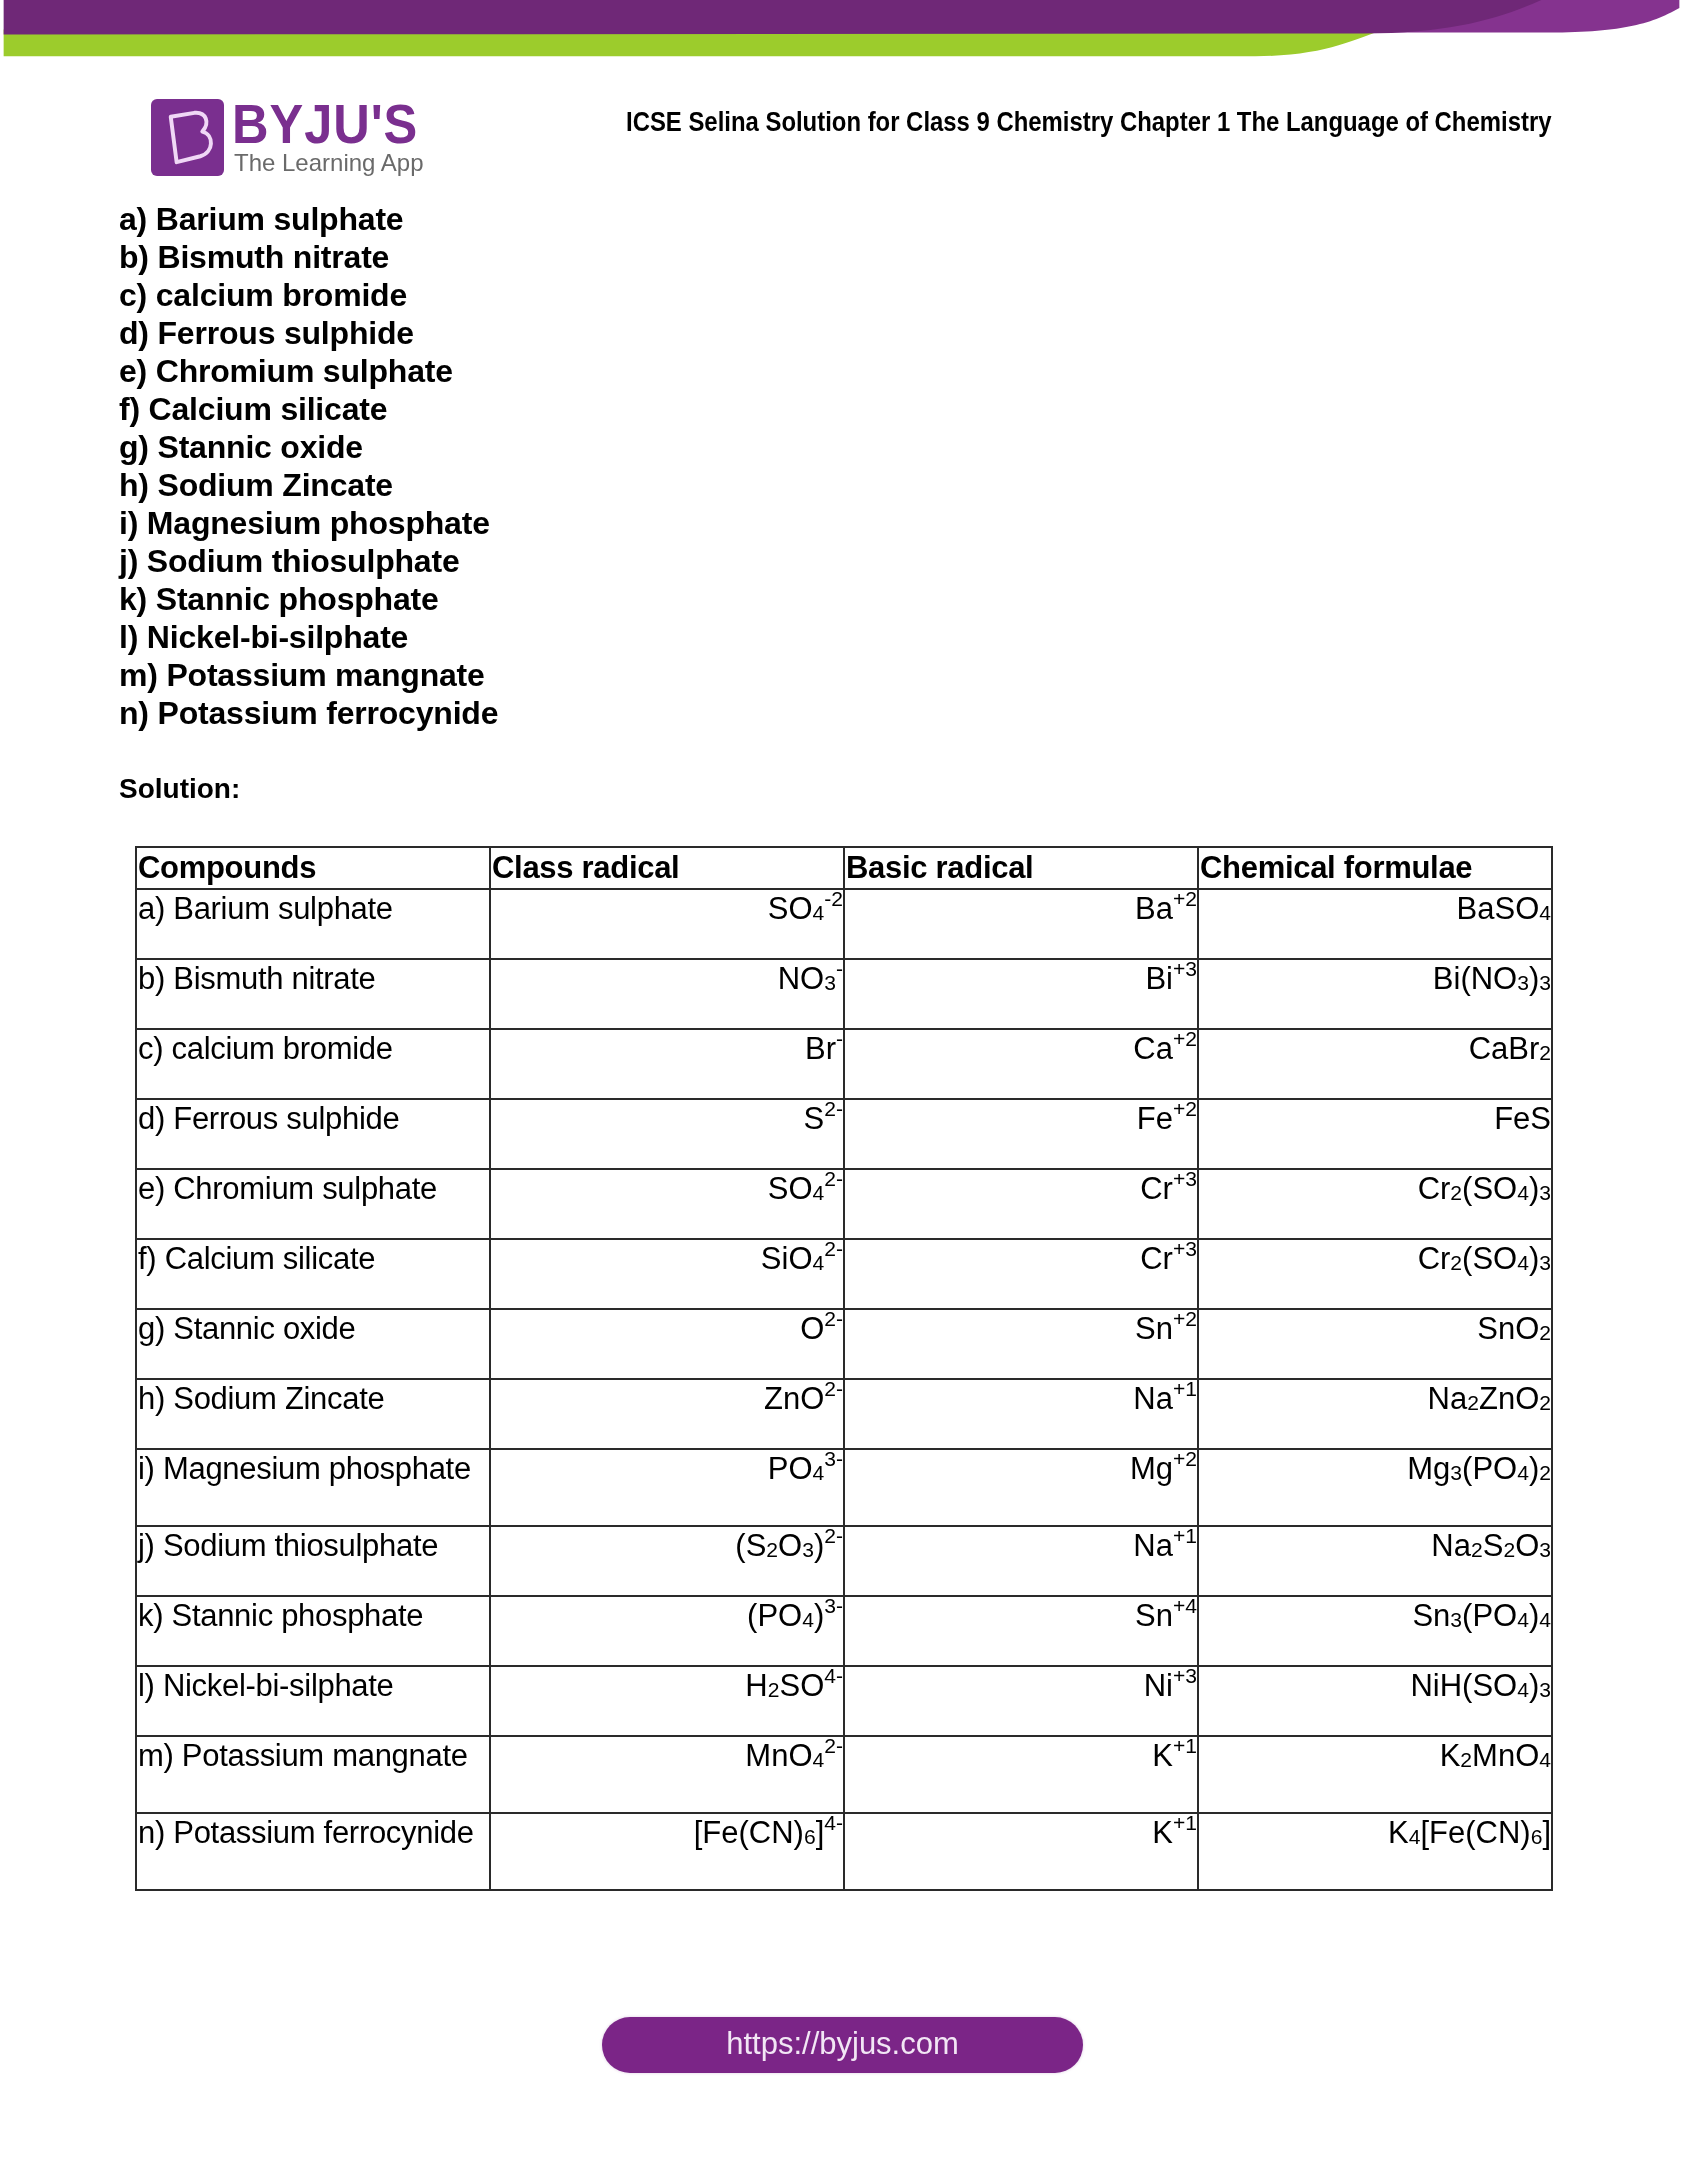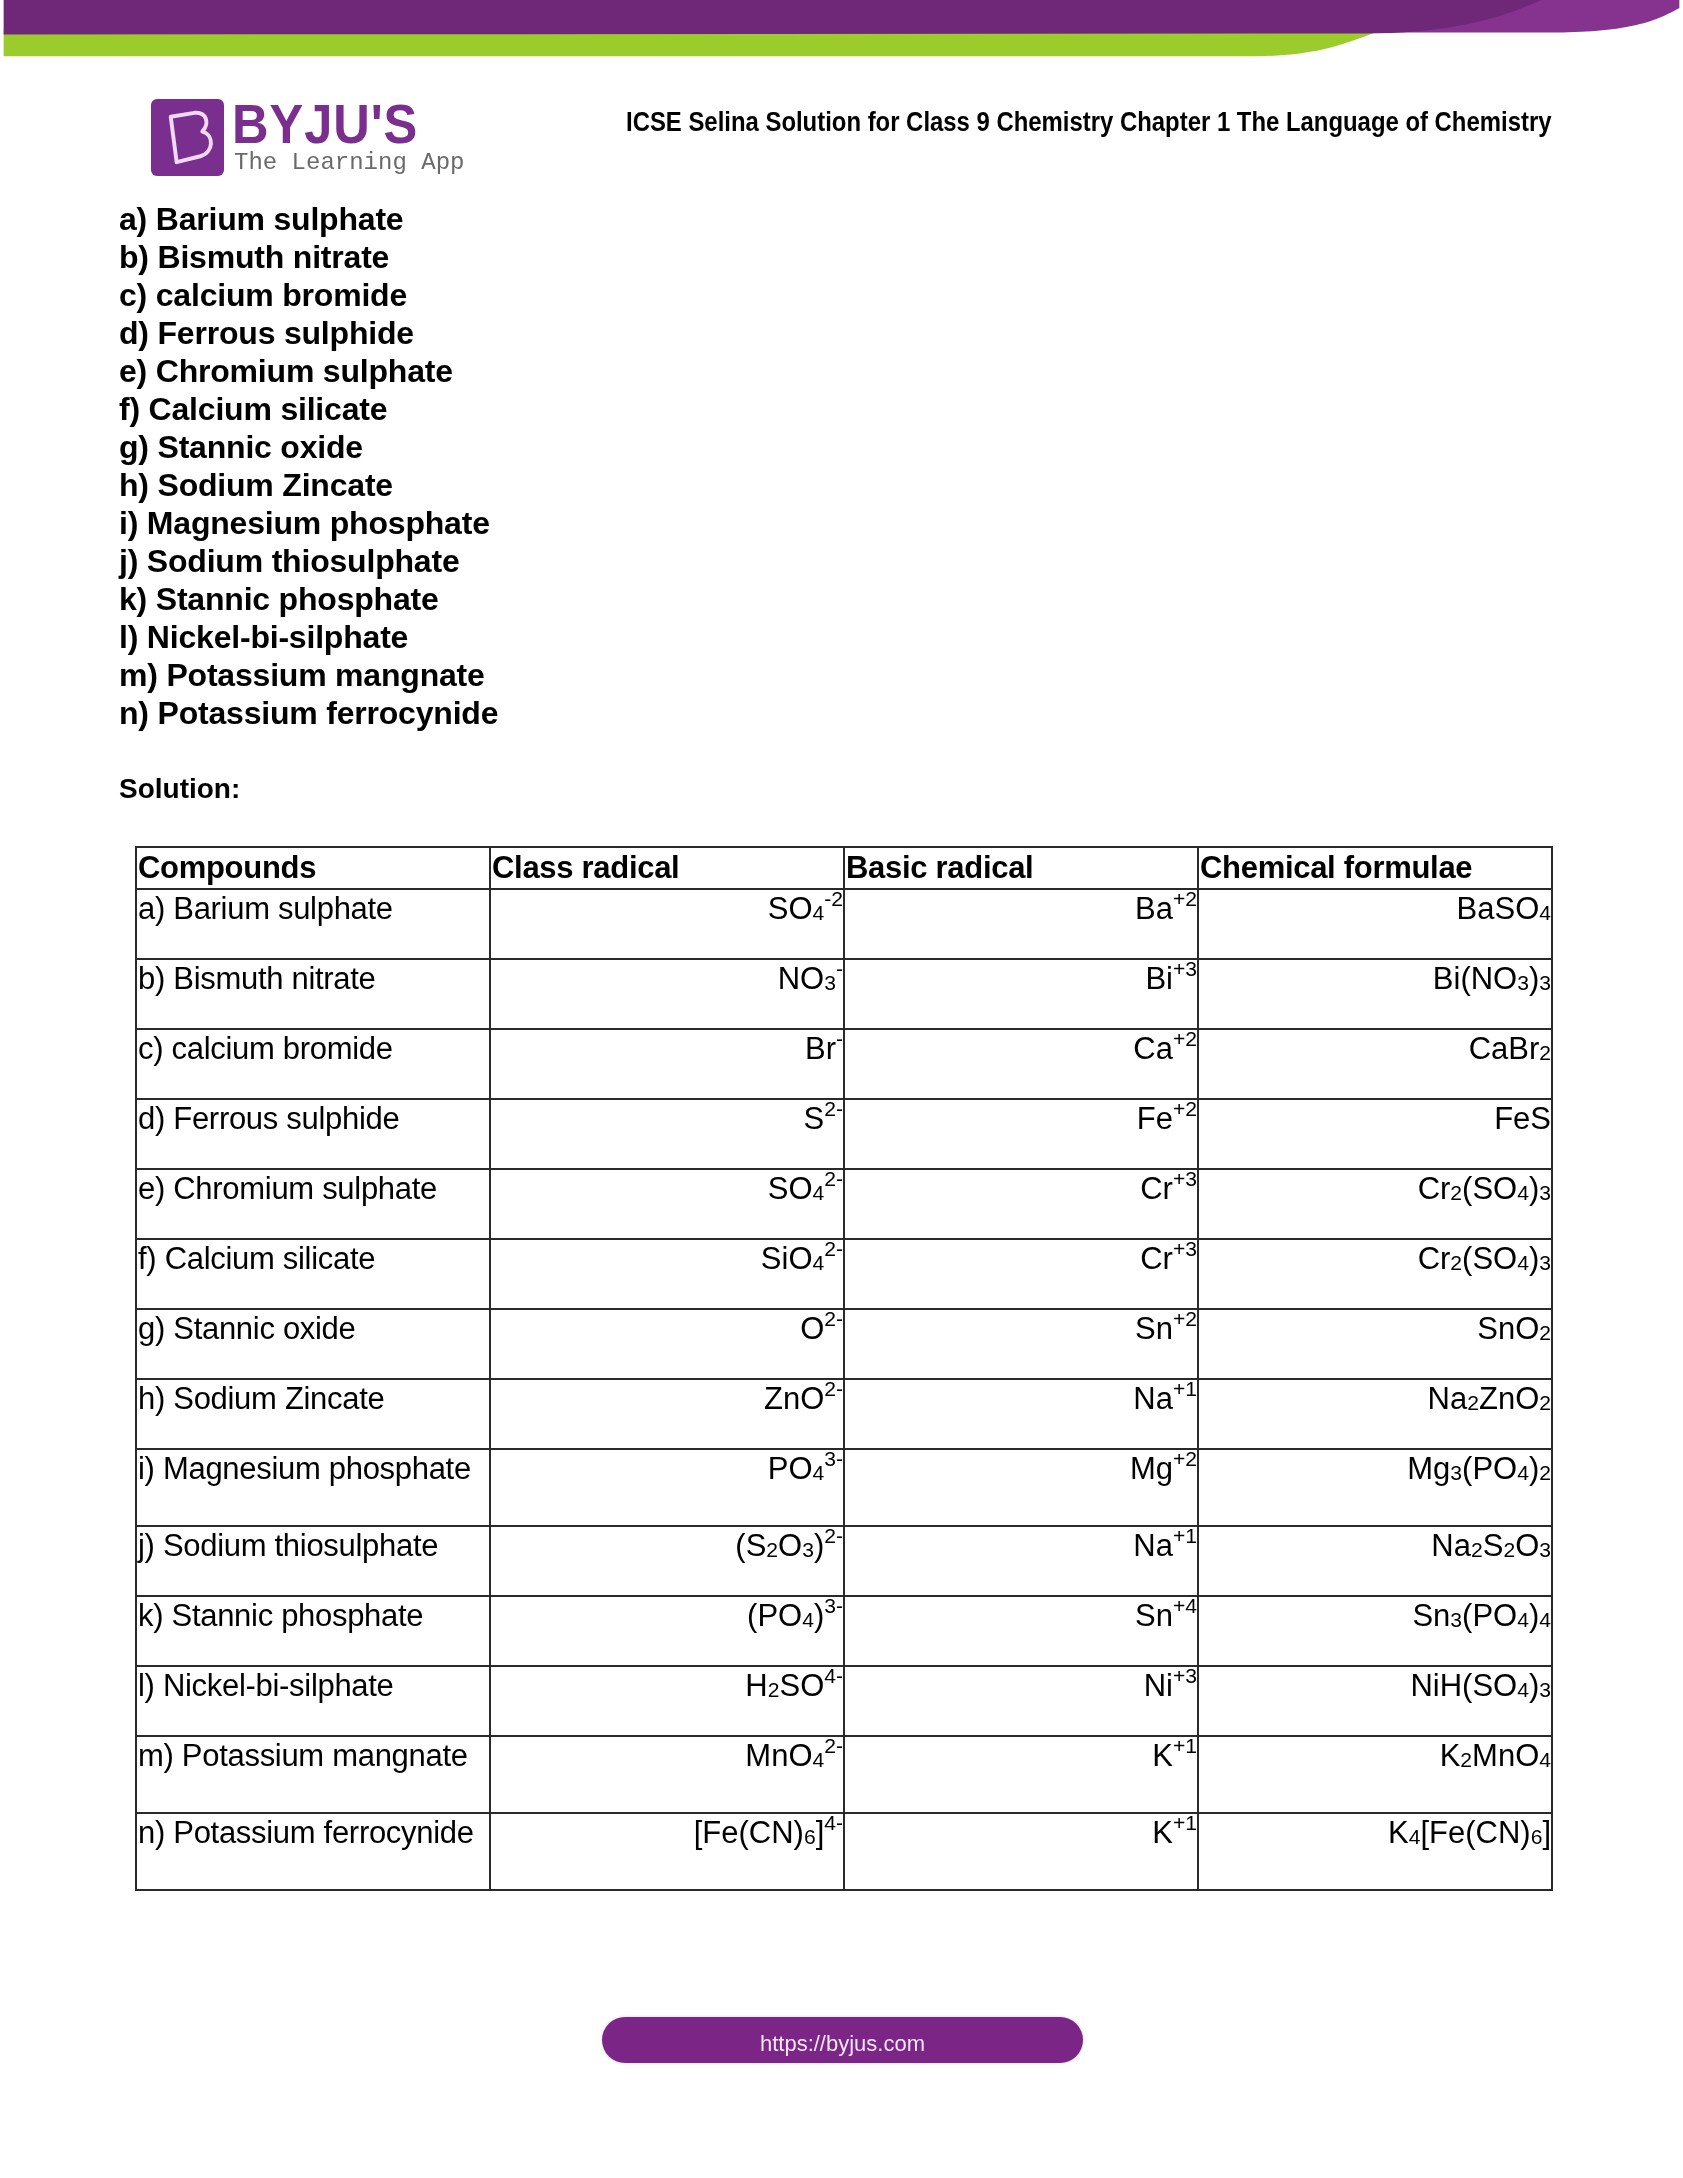--- a/index.html
+++ b/index.html
@@ -4,41 +4,41 @@
 <style>
   html, body { margin: 0; padding: 0; background: #ffffff; }
   body { width: 1683px; height: 2178px; position: relative; overflow: hidden; font-family: "Liberation Sans", sans-serif; color: #000; }
 
   .top-bands { position: absolute; left: 0; top: 0; width: 1683px; height: 69px; }
 
   .logo { position: absolute; left: 149px; top: 97px; width: 287px; height: 81px; }
   .logo-mark { position: absolute; left: 2px; top: 2px; width: 73px; height: 77px; background: #7a2f8f; border-radius: 6px; }
   .logo-mark svg { position: absolute; left: 0; top: 0; }
   .logo-word { position: absolute; left: 83px; top: -2px; font-size: 55px; font-weight: bold; color: #7a2f8f; letter-spacing: 1px; line-height: 59px; transform: scaleX(0.92); transform-origin: left top; }
-  .logo-tag { position: absolute; left: 85px; top: 53px; font-size: 24px; color: #6a6a6a; line-height: 26px; white-space: nowrap; font-family: Liberation Mono, monospace; }
+  .logo-tag { position: absolute; left: 85px; top: 53px; font-size: 24px; color: #6a6a6a; line-height: 26px; white-space: nowrap; }
 
   .doc-title { position: absolute; left: 626px; top: 105px; font-size: 27px; font-weight: bold; white-space: nowrap; line-height: 34px; transform: scaleX(0.885); transform-origin: left top; }
 
   .question-list { position: absolute; left: 119px; top: 200px; margin: 0; padding: 0; list-style: none; }
   .question-list li { font-size: 32px; font-weight: bold; line-height: 38px; white-space: nowrap; letter-spacing: -0.2px; }
 
   .solution-label { position: absolute; left: 119px; top: 770px; font-size: 28px; font-weight: bold; line-height: 38px; }
 
   table.answer-table { position: absolute; left: 135px; top: 846px; border-collapse: collapse; table-layout: fixed; }
   table.answer-table col { width: 354px; }
   table.answer-table th, table.answer-table td { border: 2px solid #2a2a2a; padding: 0 0 0 1px; vertical-align: top; font-size: 31px; line-height: 38px; }
   table.answer-table th { text-align: left; font-weight: bold; height: 38px; line-height: 40px; letter-spacing: -0.3px; margin-left: 38px; }
   table.answer-table td.cmp { text-align: left; letter-spacing: -0.3px; }
   table.answer-table td.ctr { text-align: right; }
   table.answer-table tr.r1 td { height: 68px; }
   table.answer-table tr.r2 td { height: 75px; }
   .fx sub { font-size: 0.68em; vertical-align: -0.05em; line-height: 0; }
   .fx sup { font-size: 0.68em; vertical-align: 0.6em; line-height: 0; }
 
-  .footer-link { position: absolute; left: 602px; top: 2017px; width: 481px; height: 46px; background: #7b2587; border-radius: 28px; color: #f2e6f5; font-size: 22px; text-align: center; line-height: 54px; text-decoration: none; box-shadow: 0 0 3px rgba(120,40,140,0.25); }
+  .footer-link { position: absolute; left: 602px; top: 2017px; width: 481px; height: 56px; background: #7b2587; border-radius: 28px; color: #f2e6f5; font-size: 31px; text-align: center; line-height: 54px; text-decoration: none; box-shadow: 0 0 3px rgba(120,40,140,0.25); }
 </style>
 </head>
 <body>
 
 <svg class="top-bands" width="1683" height="69" viewBox="0 0 1700 70">
   <path d="M0 30 L1400 30 C1370 40 1340 57 1270 57 L0 57 Z" fill="#9ccc2c"></path>
   <path d="M1300 0 L1700 0 L1700 8 C1670 25 1640 33 1560 33 L1380 33 Z" fill="#85338f"></path>
   <path d="M0 0 L1560 0 C1520 18 1470 34 1380 34 L0 35 Z" fill="#6f2877"></path>
 </svg>
 

